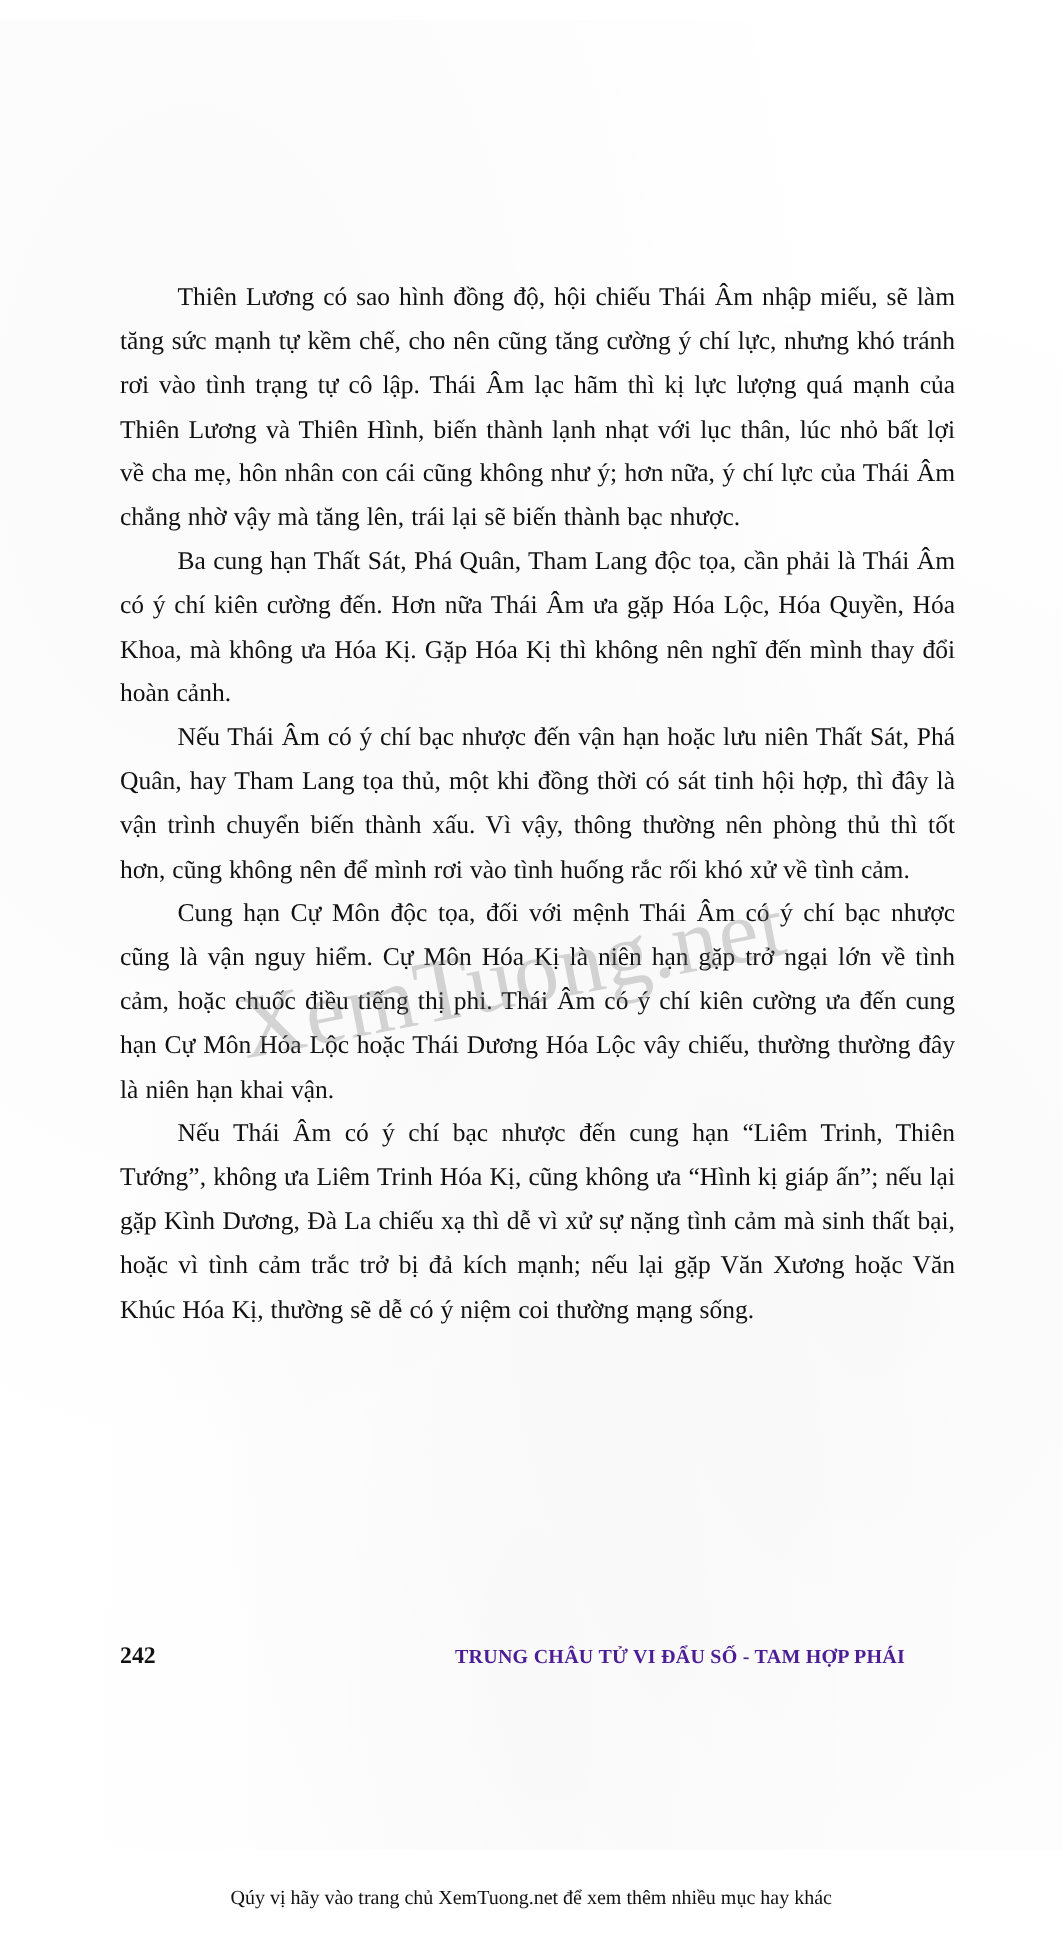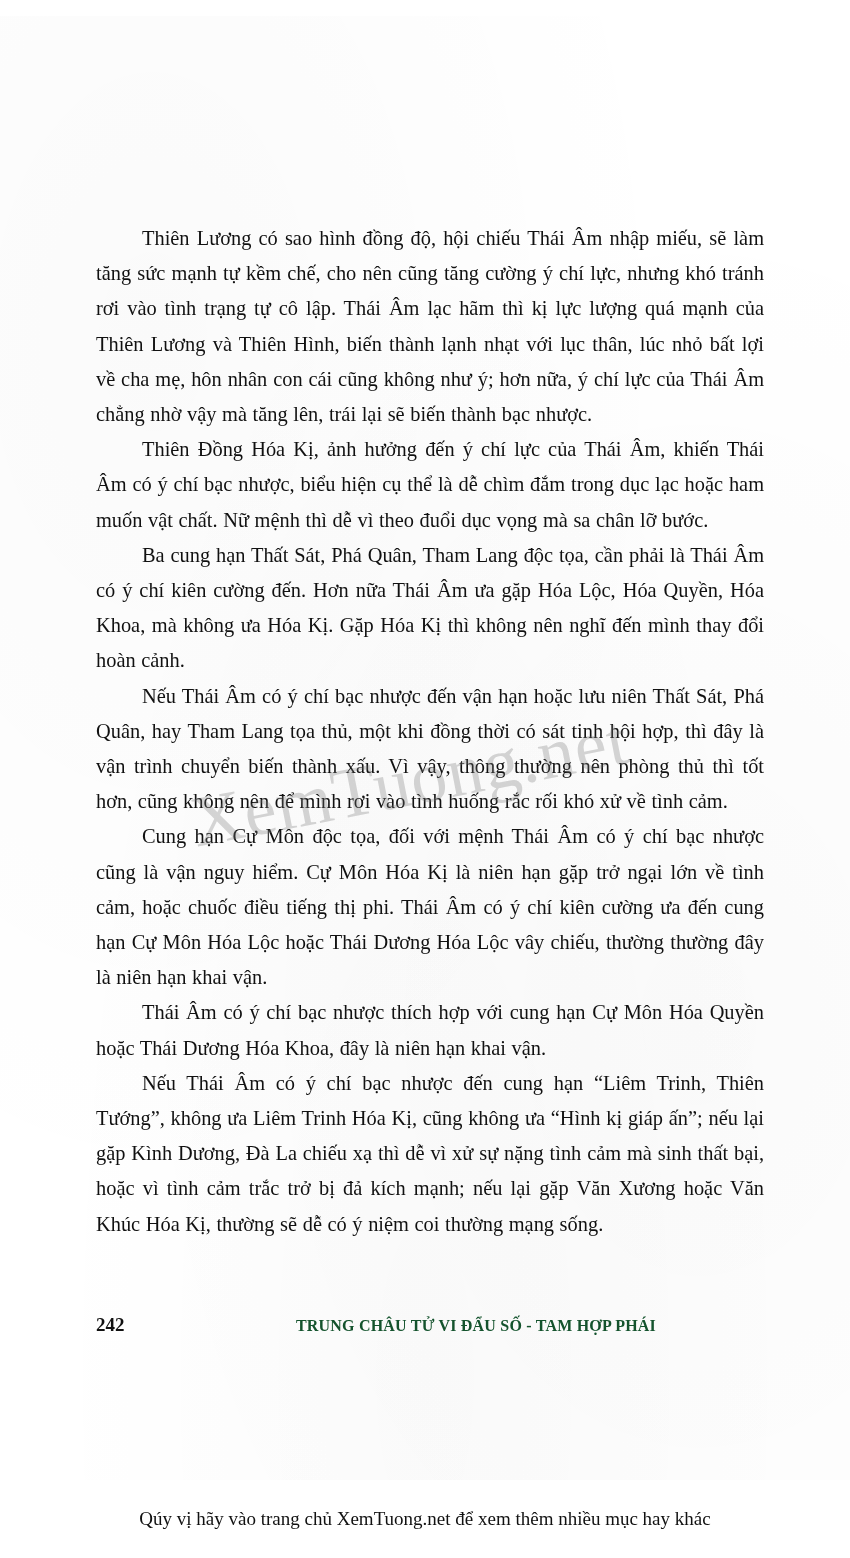--- a/index.html
+++ b/index.html
@@ -87,62 +87,60 @@
   }
   #folio {
     font-family: "Liberation Serif", serif;
     font-size: 19px;
     font-weight: 700;
     color: #111;
     width: 120px;
   }
   #running-head {
     flex: 1;
-    text-align: center;
+    text-align: right;
     font-family: "Liberation Serif", serif;
     font-size: 16px;
     font-weight: 700;
     letter-spacing: 0.2px;
-    color: #14532d;
+    color: #4c1d95;
     padding-right: 40px;
     padding-left: 12px;
   }
 
   
   #bottom-banner {
     position: absolute;
     left: 0;
     top: 1480px;
     width: 850px;
     height: 78px;
     background: #ffffff;
     display: flex;
     align-items: center;
     justify-content: center;
   }
   #banner-text {
     font-family: "Liberation Serif", serif;
-    font-size: 19px;
+    font-size: 16px;
     color: #111;
     white-space: nowrap;
   }
 </style>
 </head>
 <body>
 
 <div id="page">
   <div id="paper-texture"></div>
 
   <div id="text-column">
     <p class="para">Thiên Lương có sao hình đồng độ, hội chiếu Thái Âm nhập miếu, sẽ làm tăng sức mạnh tự kềm chế, cho nên cũng tăng cường ý chí lực, nhưng khó tránh rơi vào tình trạng tự cô lập. Thái Âm lạc hãm thì kị lực lượng quá mạnh của Thiên Lương và Thiên Hình, biến thành lạnh nhạt với lục thân, lúc nhỏ bất lợi về cha mẹ, hôn nhân con cái cũng không như ý; hơn nữa, ý chí lực của Thái Âm chẳng nhờ vậy mà tăng lên, trái lại sẽ biến thành bạc nhược.</p>
-    <p class="para">Thiên Đồng Hóa Kị, ảnh hưởng đến ý chí lực của Thái Âm, khiến Thái Âm có ý chí bạc nhược, biểu hiện cụ thể là dễ chìm đắm trong dục lạc hoặc ham muốn vật chất. Nữ mệnh thì dễ vì theo đuổi dục vọng mà sa chân lỡ bước.</p>
     <p class="para">Ba cung hạn Thất Sát, Phá Quân, Tham Lang độc tọa, cần phải là Thái Âm có ý chí kiên cường đến. Hơn nữa Thái Âm ưa gặp Hóa Lộc, Hóa Quyền, Hóa Khoa, mà không ưa Hóa Kị. Gặp Hóa Kị thì không nên nghĩ đến mình thay đổi hoàn cảnh.</p>
     <p class="para">Nếu Thái Âm có ý chí bạc nhược đến vận hạn hoặc lưu niên Thất Sát, Phá Quân, hay Tham Lang tọa thủ, một khi đồng thời có sát tinh hội hợp, thì đây là vận trình chuyển biến thành xấu. Vì vậy, thông thường nên phòng thủ thì tốt hơn, cũng không nên để mình rơi vào tình huống rắc rối khó xử về tình cảm.</p>
     <p class="para">Cung hạn Cự Môn độc tọa, đối với mệnh Thái Âm có ý chí bạc nhược cũng là vận nguy hiểm. Cự Môn Hóa Kị là niên hạn gặp trở ngại lớn về tình cảm, hoặc chuốc điều tiếng thị phi. Thái Âm có ý chí kiên cường ưa đến cung hạn Cự Môn Hóa Lộc hoặc Thái Dương Hóa Lộc vây chiếu, thường thường đây là niên hạn khai vận.</p>
-    <p class="para">Thái Âm có ý chí bạc nhược thích hợp với cung hạn Cự Môn Hóa Quyền hoặc Thái Dương Hóa Khoa, đây là niên hạn khai vận.</p>
     <p class="para">Nếu Thái Âm có ý chí bạc nhược đến cung hạn “Liêm Trinh, Thiên Tướng”, không ưa Liêm Trinh Hóa Kị, cũng không ưa “Hình kị giáp ấn”; nếu lại gặp Kình Dương, Đà La chiếu xạ thì dễ vì xử sự nặng tình cảm mà sinh thất bại, hoặc vì tình cảm trắc trở bị đả kích mạnh; nếu lại gặp Văn Xương hoặc Văn Khúc Hóa Kị, thường sẽ dễ có ý niệm coi thường mạng sống.</p>
   </div>
 
   <div id="watermark">
     <span>XemTuong.net</span>
   </div>
 
   <div id="page-footer">
     <div id="folio">242</div>
     <div id="running-head">TRUNG CHÂU TỬ VI ĐẨU SỐ - TAM HỢP PHÁI</div>

